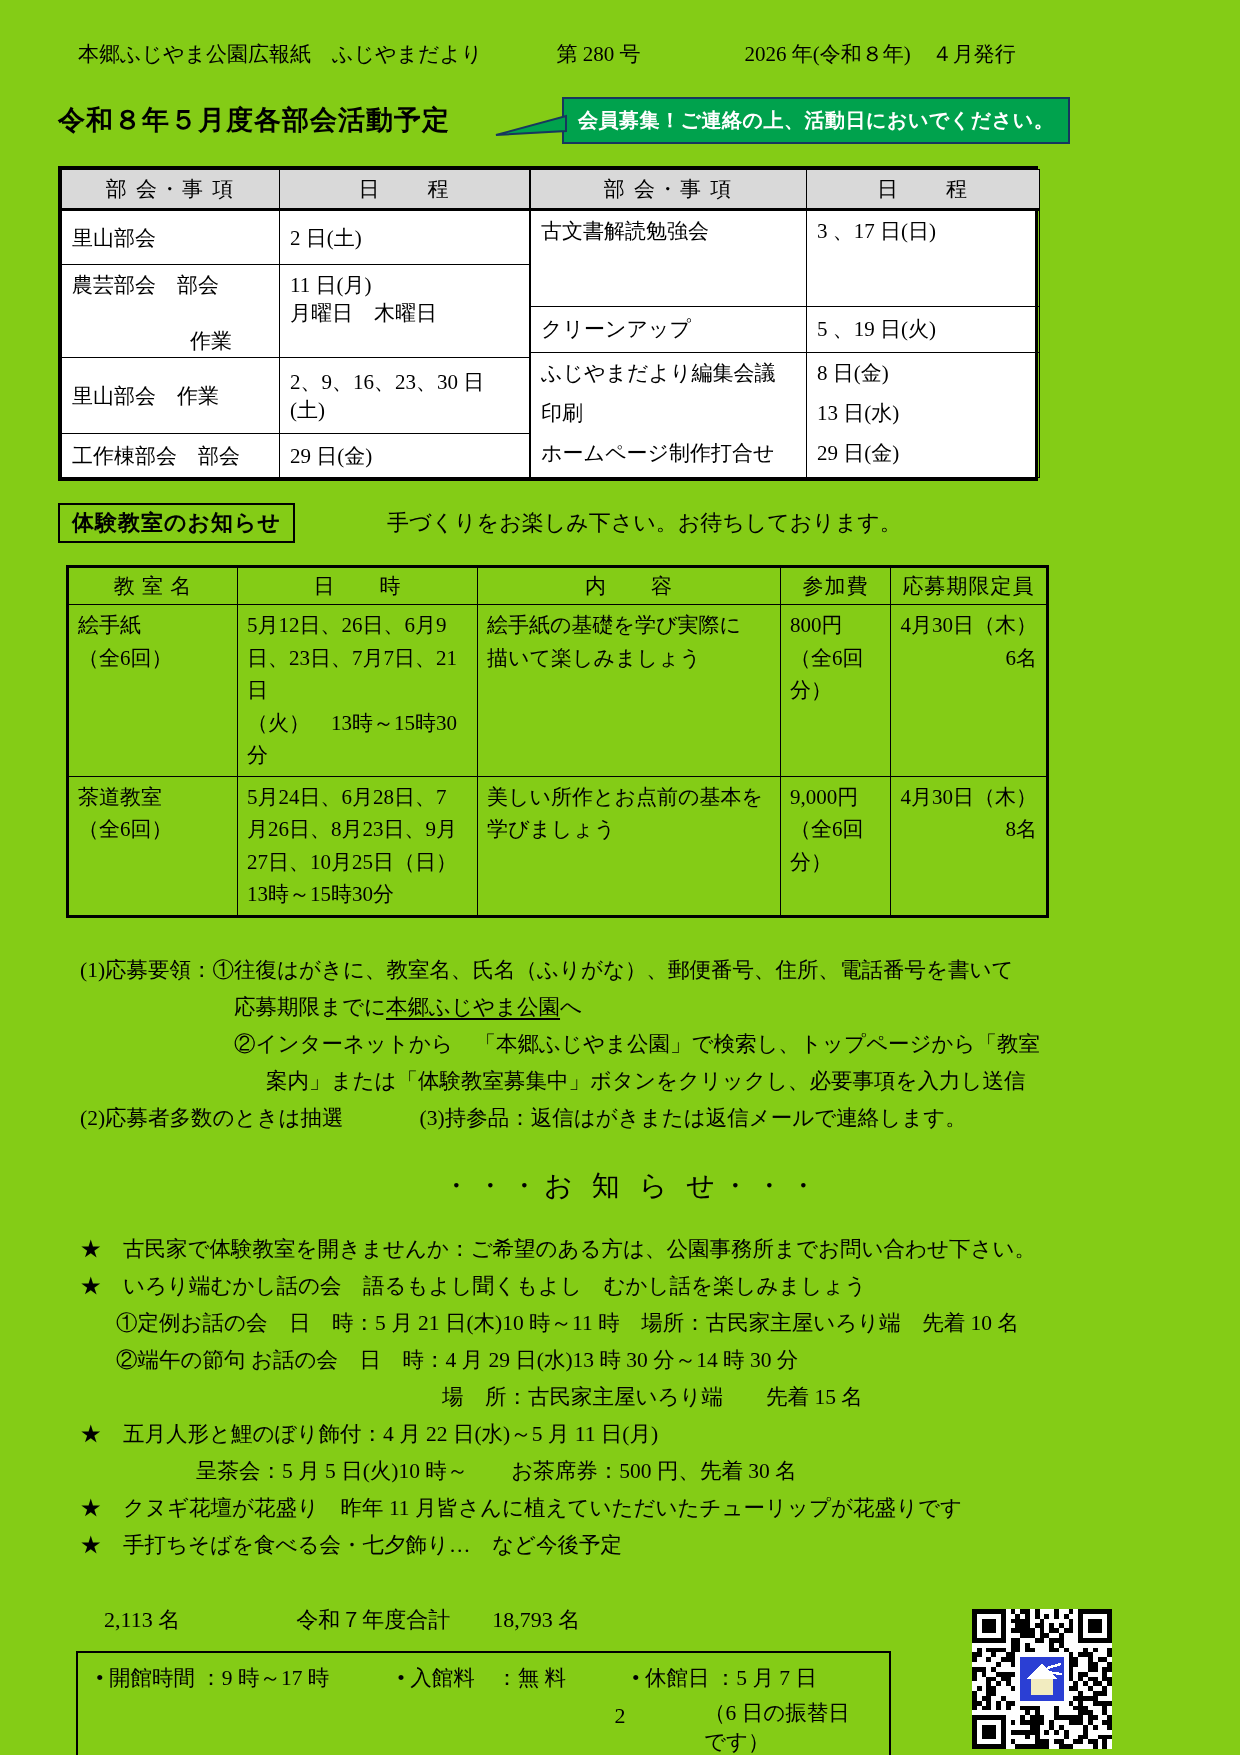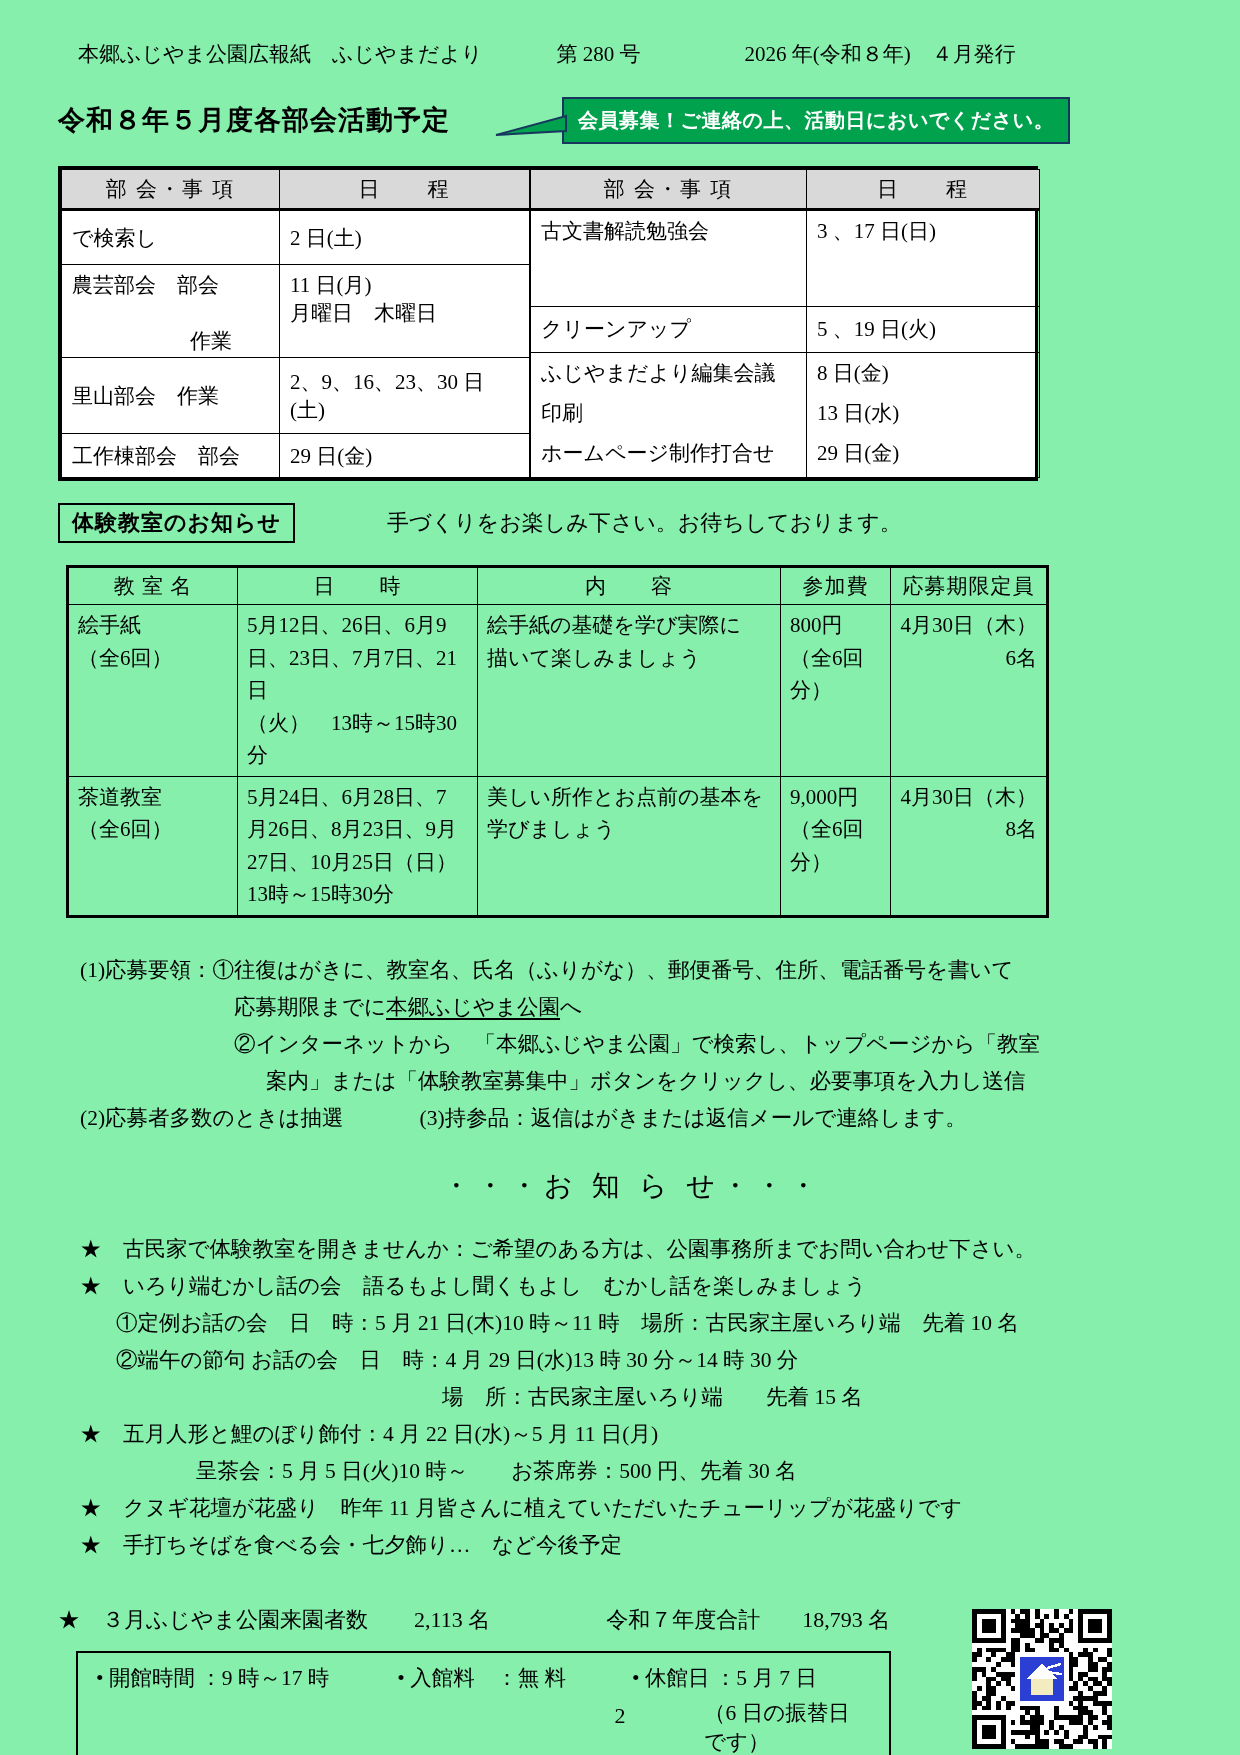--- a/index.html
+++ b/index.html
@@ -1,19 +1,19 @@
 <!DOCTYPE html>
 <html><head>
 <meta charset="utf-8">
 <style>
   * { box-sizing: border-box; }
   html,body { margin:0; padding:0; background:#ffffff; }
   .page {
     position:relative; width:1240px; height:1755px; margin:0 auto;
-    background:#86efac; color:#000; overflow:hidden;
+    background:#84cc16; color:#000; overflow:hidden;
     font-family:"Liberation Serif","DejaVu Serif",serif;
     padding:40px 33px 0 58px;
   }
 
   
   .pub-header { display:flex; font-size:21px; padding:0 20px; white-space:nowrap; }
   .pub-header .s2 { margin-left:74px; }
   .pub-header .s3 { margin-left:104px; }
 
   
@@ -122,21 +122,21 @@
           <col style="width:250px">
         </colgroup>
       <thead>
         <tr>
           <th>部 会・事 項</th>
           <th>日　　程</th>
         </tr>
       </thead>
       <tbody>
         <tr style="height:55px">
-          <td>で検索し</td>
+          <td>里山部会</td>
           <td>2 日(土)</td>
         </tr>
         <tr style="height:82px">
           <td class="vtop">
             <div>農芸部会　部会</div>
             <div class="indent2">作業</div>
           </td>
           <td class="vtop">
             <div>11 日(月)</div>
             <div class="gap">月曜日　木曜日</div>
@@ -246,21 +246,20 @@
     <div class="ind3">場　所：古民家主屋いろり端　　先着 15 名</div>
     <div>★　五月人形と鯉のぼり飾付：4 月 22 日(水)～5 月 11 日(月)</div>
     <div class="ind2">呈茶会：5 月 5 日(火)10 時～　　お茶席券：500 円、先着 30 名</div>
     <div>★　クヌギ花壇が花盛り　昨年 11 月皆さんに植えていただいたチューリップが花盛りです</div>
     <div>★　手打ちそばを食べる会・七夕飾り…　など今後予定</div>
   </div>
 
   <div class="bottom">
     <div class="bottom-left">
       <div class="visitors">
-        <span>★　３月ふじやま公園来園者数</span>
         <span class="v1">2,113 名</span>
         <span class="l2">令和７年度合計</span>
         <span class="v2">18,793 名</span>
       </div>
       <div class="infobox">
         <div class="row">
           <span>•&nbsp;<span>開館時間 ：9 時～17 時</span></span>
           <span class="b2">•&nbsp;<span>入館料　：無 料</span></span>
           <span class="b3">•&nbsp;<span>休館日 ：5 月 7 日</span></span>
         </div>

